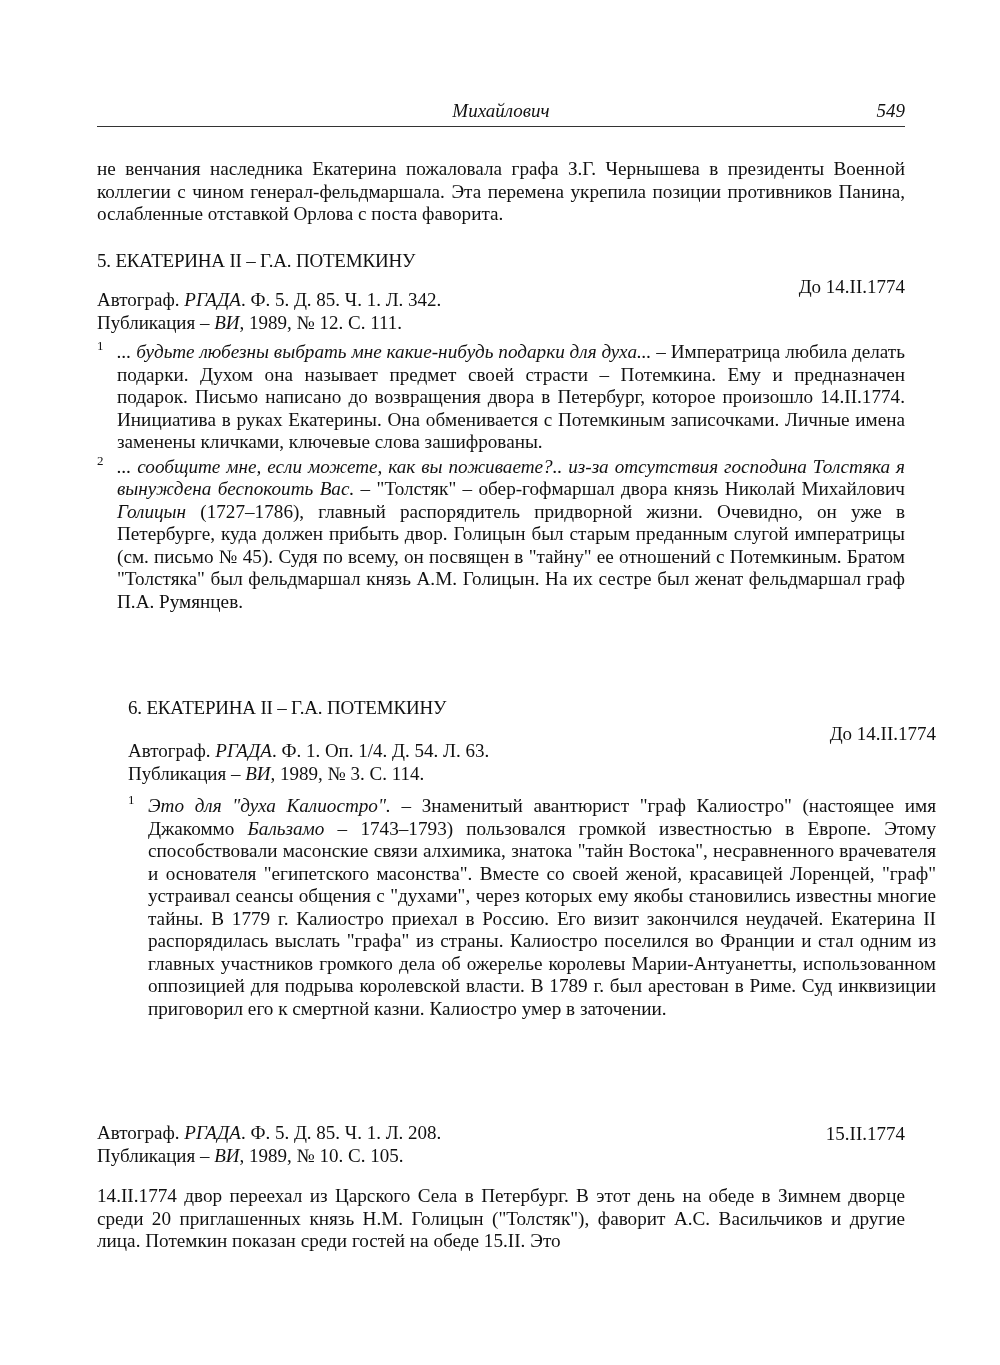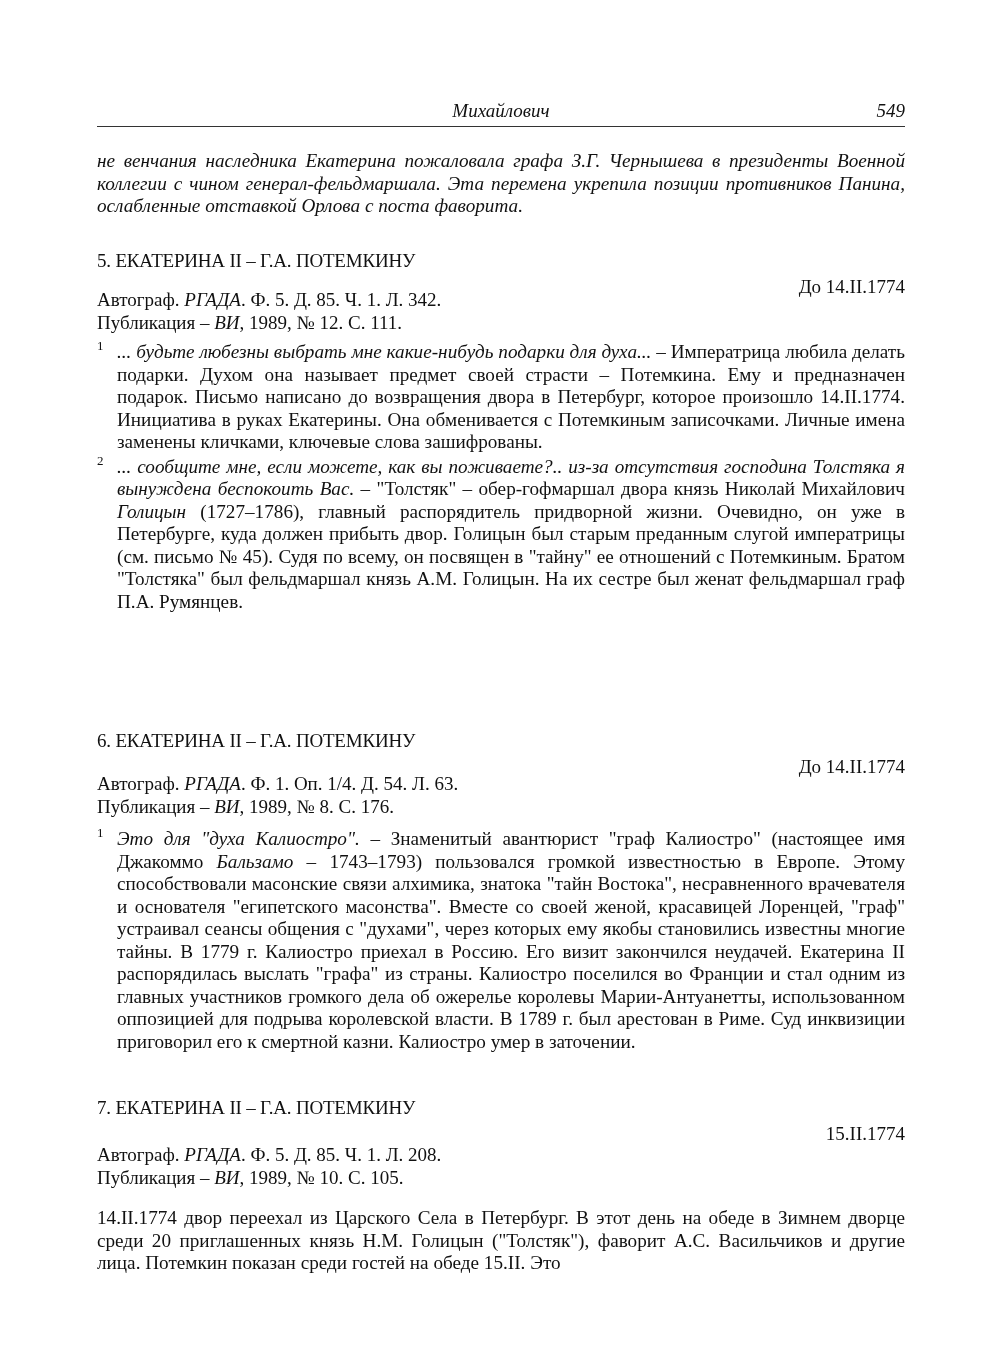--- a/index.html
+++ b/index.html
@@ -55,21 +55,21 @@
     .text {
       font-size: 19.2px;
       line-height: 22.5px;
       text-align: justify;
     }
     .block {
       position: absolute;
       left: 0;
       width: 808px;
     }
-    .p1 { top: 150px; font-style: italic; }
+    .p1 { top: 158px; }
     .letter-heading {
       font-size: 19px;
       letter-spacing: -0.2px;
     }
     .date {
       position: absolute;
       right: 0;
       font-size: 19px;
       text-align: right;
     }
@@ -112,36 +112,35 @@
       <span>Публикация – </span><i>ВИ</i><span>, 1989, № 12. С. 111.</span>
     </div>
     <div class="text note" style="margin-top:7px;">
       <span class="note-num">1</span><i>... будьте любезны выбрать мне какие-нибудь подарки для духа...</i><span> – Императрица любила делать подарки. Духом она называет предмет своей страсти – Потемкина. Ему и предназначен подарок. Письмо написано до возвращения двора в Петербург, которое произошло 14.II.1774. Инициатива в руках Екатерины. Она обменивается с Потемкиным записочками. Личные имена заменены кличками, ключевые слова зашифрованы.</span>
     </div>
     <div class="text note" style="margin-top:2px;">
       <span class="note-num">2</span><i>... сообщите мне, если можете, как вы поживаете?.. из-за отсутствия господина Толстяка я вынуждена беспокоить Вас.</i><span> – "Толстяк" – обер-гофмаршал двора князь Николай Михайлович </span><i>Голицын</i><span> (1727–1786), главный распорядитель придворной жизни. Очевидно, он уже в Петербурге, куда должен прибыть двор. Голицын был старым преданным слугой императрицы (см. письмо № 45). Судя по всему, он посвящен в "тайну" ее отношений с Потемкиным. Братом "Толстяка" был фельдмаршал князь А.М. Голицын. На их сестре был женат фельдмаршал граф П.А. Румянцев.</span>
     </div>
   </div>
 
-  <div class="block" style="top:730px;">
+  <div class="block" style="top:697px;margin-left:31px;">
     <div class="letter-heading">6. ЕКАТЕРИНА II – Г.А. ПОТЕМКИНУ</div>
     <div class="date" style="top:26px;">До 14.II.1774</div>
     <div class="source-line" style="margin-top:20px;">
       <span>Автограф. </span><i>РГАДА</i><span>. Ф. 1. Оп. 1/4. Д. 54. Л. 63.</span>
     </div>
     <div class="source-line">
-      <span>Публикация – </span><i>ВИ</i><span>, 1989, № 8. С. 176.</span>
+      <span>Публикация – </span><i>ВИ</i><span>, 1989, № 3. С. 114.</span>
     </div>
     <div class="text note" style="margin-top:10px;">
       <span class="note-num">1</span><i>Это для "духа Калиостро".</i><span> – Знаменитый авантюрист "граф Калиостро" (настоящее имя Джакоммо </span><i>Бальзамо</i><span> – 1743–1793) пользовался громкой известностью в Европе. Этому способствовали масонские связи алхимика, знатока "тайн Востока", несравненного врачевателя и основателя "египетского масонства". Вместе со своей женой, красавицей Лоренцей, "граф" устраивал сеансы общения с "духами", через которых ему якобы становились известны многие тайны. В 1779 г. Калиостро приехал в Россию. Его визит закончился неудачей. Екатерина II распорядилась выслать "графа" из страны. Калиостро поселился во Франции и стал одним из главных участников громкого дела об ожерелье королевы Марии-Антуанетты, использованном оппозицией для подрыва королевской власти. В 1789 г. был арестован в Риме. Суд инквизиции приговорил его к смертной казни. Калиостро умер в заточении.</span>
     </div>
   </div>
 
   <div class="block" style="top:1097px;">
-    <div class="letter-heading">7. ЕКАТЕРИНА II – Г.А. ПОТЕМКИНУ</div>
     <div class="date" style="top:26px;">15.II.1774</div>
     <div class="source-line" style="margin-top:24px;">
       <span>Автограф. </span><i>РГАДА</i><span>. Ф. 5. Д. 85. Ч. 1. Л. 208.</span>
     </div>
     <div class="source-line">
       <span>Публикация – </span><i>ВИ</i><span>, 1989, № 10. С. 105.</span>
     </div>
     <div class="text" style="margin-top:18px;">14.II.1774 двор переехал из Царского Села в Петербург. В этот день на обеде в Зимнем дворце среди 20 приглашенных князь Н.М. Голицын ("Толстяк"), фаворит А.С. Васильчиков и другие лица. Потемкин показан среди гостей на обеде 15.II. Это</div>
   </div>
 

